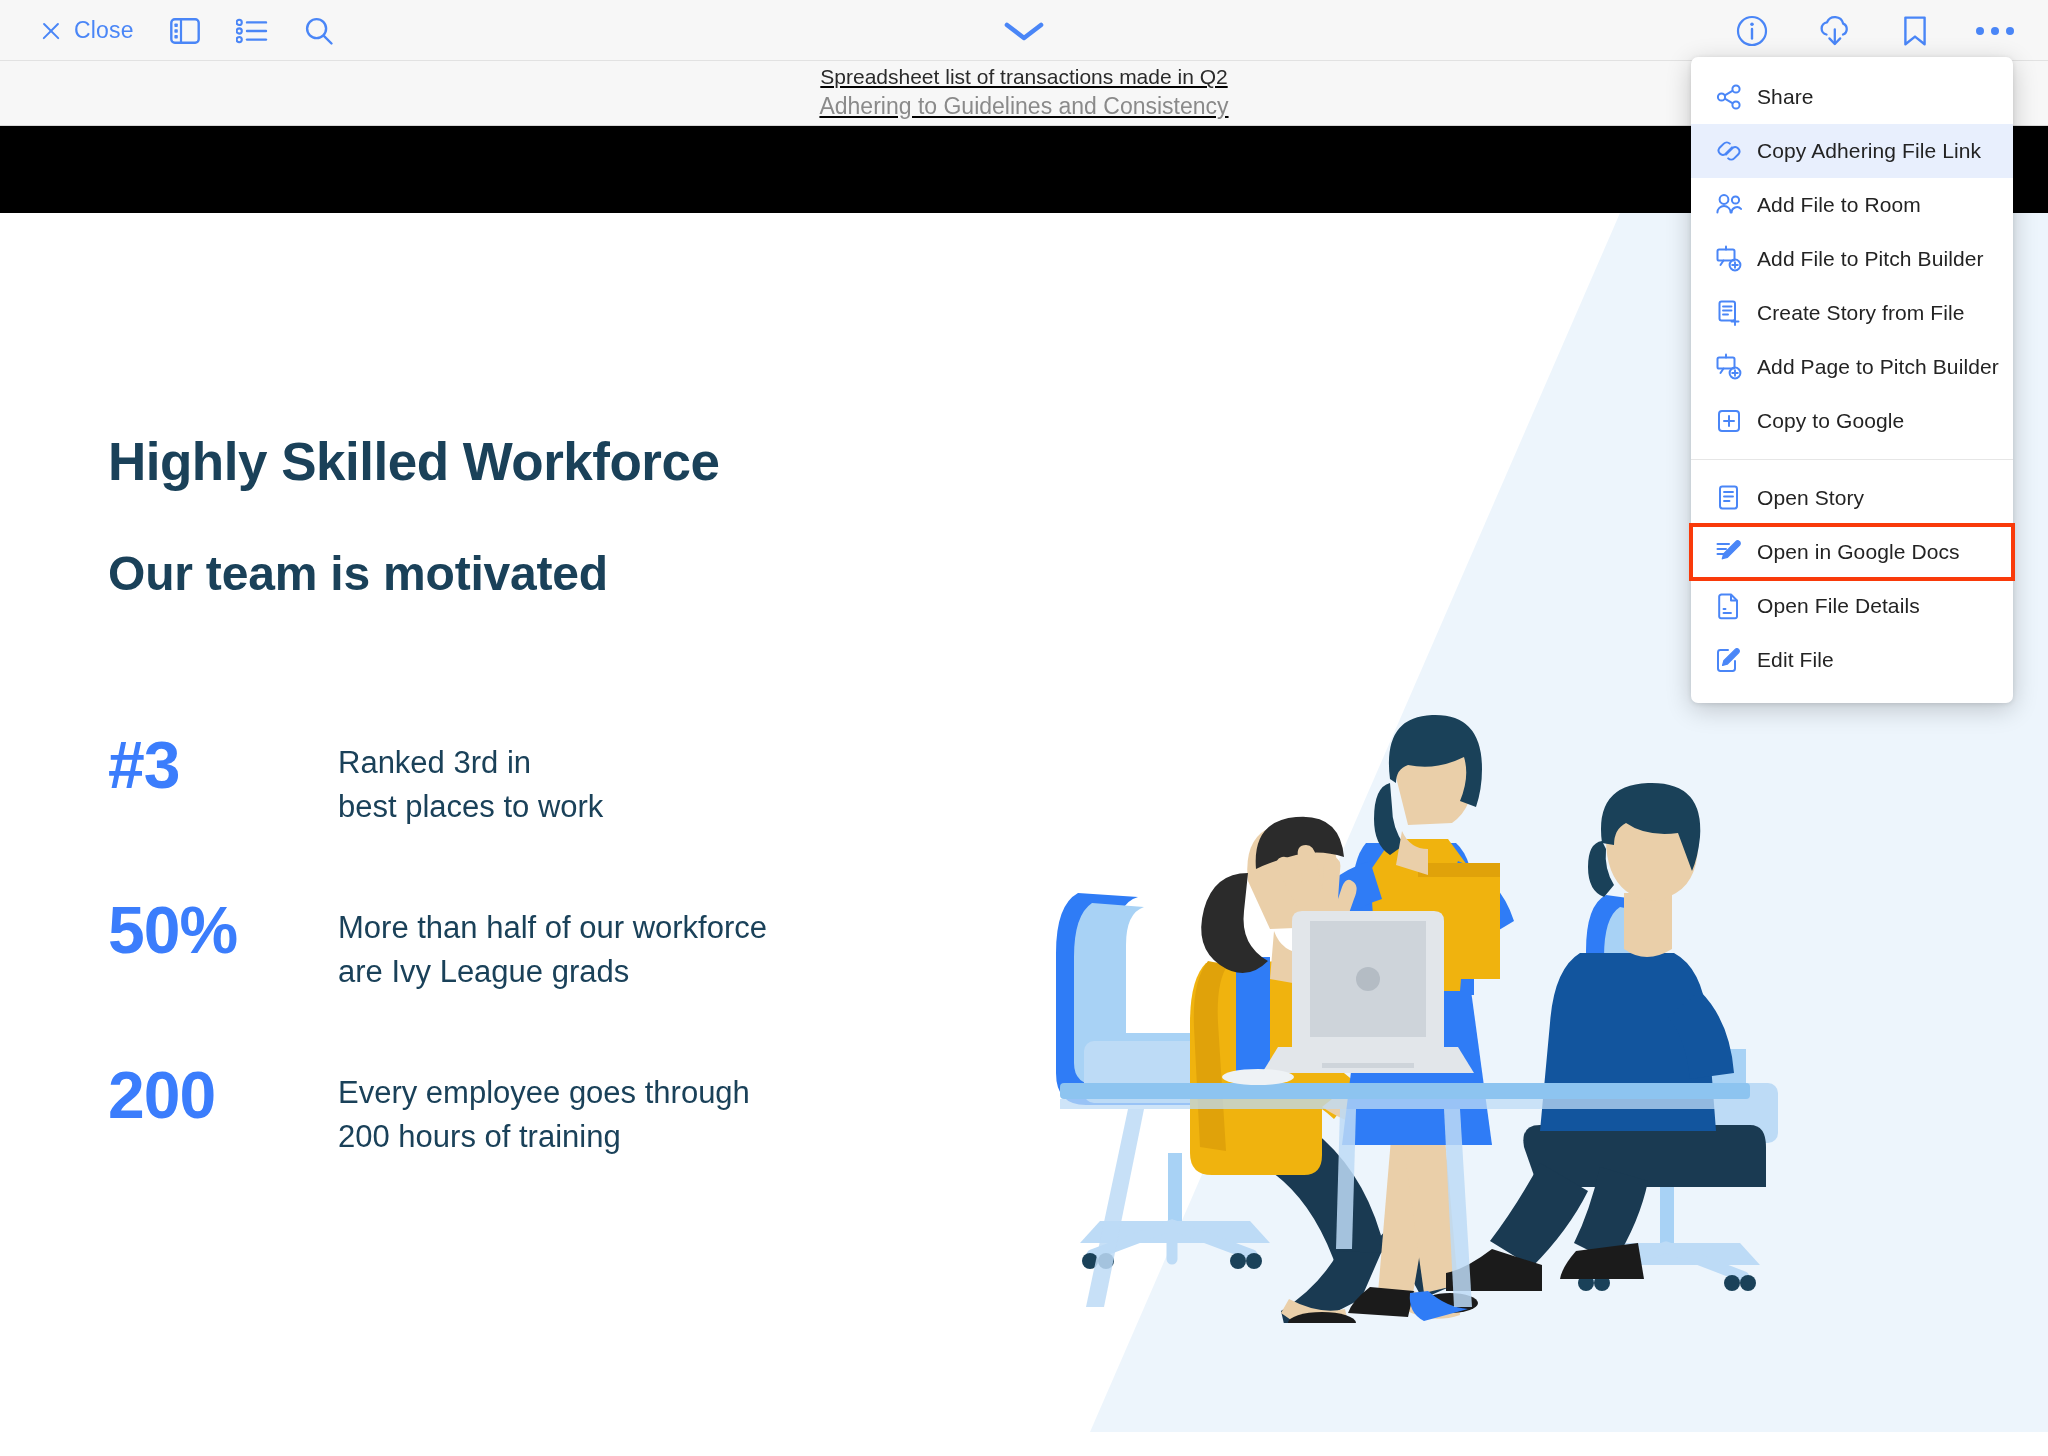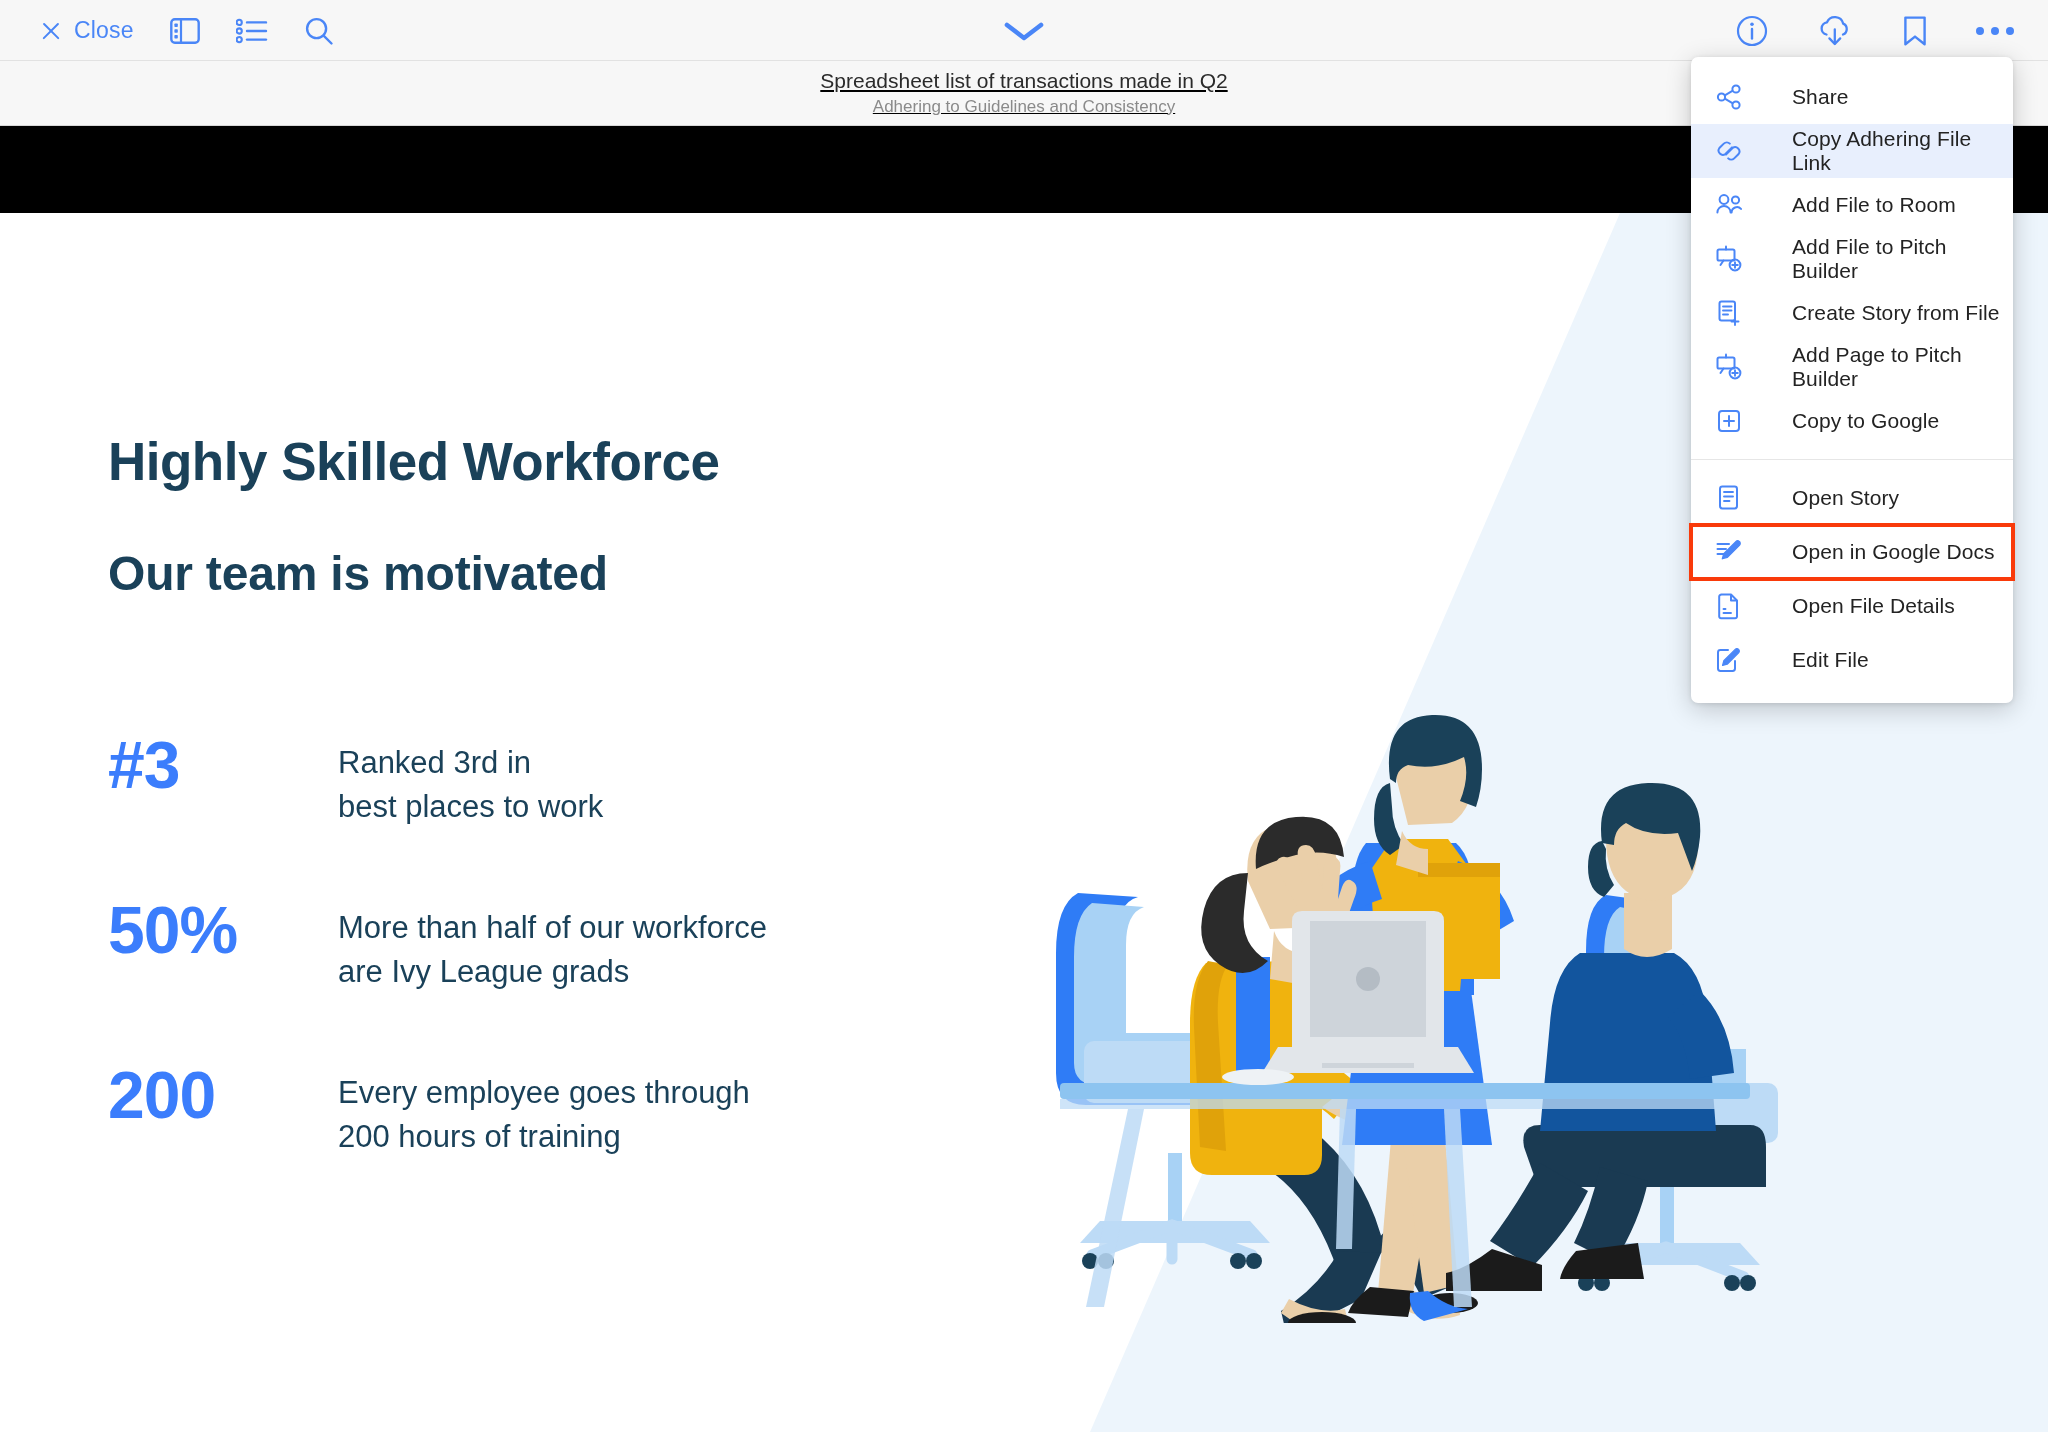--- a/index.html
+++ b/index.html
@@ -40,21 +40,21 @@
 
   
   .titlebar {
     position: absolute; top: 61px; left: 0; width: 2048px; height: 65px;
     background: #f7f7f7; border-bottom: 1px solid #d8d8d8;
     display: flex; flex-direction: column; align-items: center; justify-content: center;
     z-index: 20;
     text-decoration: underline;
   }
   .doc-title { font-size: 21px; color: #2b2b2b; line-height: 1.25; }
-  .doc-sub { font-size: 17px; color: #8a8a8a; line-height: 1.3; margin-top: 1px; }
+  .doc-sub { font-size: 23px; color: #8a8a8a; line-height: 1.3; margin-top: 1px; }
 
   
   .docarea { position: absolute; top: 126px; left: 0; width: 2048px; height: 1330px; background: #ffffff; }
   .blackband-top { position: absolute; top: 0; left: 0; width: 2048px; height: 87px; background: #000000; }
   .slide {
     position: absolute; top: 87px; left: 0; width: 2048px; height: 1219px;
     background: #ffffff; overflow: hidden;
   }
   .diag {
     position: absolute; top: 0; left: 0; width: 2048px; height: 1219px;
@@ -85,21 +85,21 @@
 
   
   .menu {
     position: absolute; left: 1691px; top: 57px; width: 322px;
     background: #ffffff; border-radius: 7px;
     box-shadow: 0 6px 26px rgba(0,0,0,0.20), 0 1px 5px rgba(0,0,0,0.10);
     padding: 13px 0 16px 0; z-index: 50;
   }
   .mi {
     display: flex; align-items: center; height: 54px; padding: 0 0 0 18px;
-    cursor: pointer; position: relative; gap: 35px;
+    cursor: pointer; position: relative;
   }
   .mi.hl { background: #e8effd; }
   .mi-ico { width: 40px; flex: 0 0 40px; display: flex; align-items: center; justify-content: center; }
   .mi-label { font-size: 21px; color: #232323; margin-left: 8px; letter-spacing: .1px; }
   .mi-sep { height: 1px; background: #e6e6e6; margin: 11px 0 11px 0; }
   .mi.boxed {
     outline: 4px solid #f93a0a; outline-offset: -2px;
     background: #ffffff; z-index: 2;
   }
   svg { display: block; }

